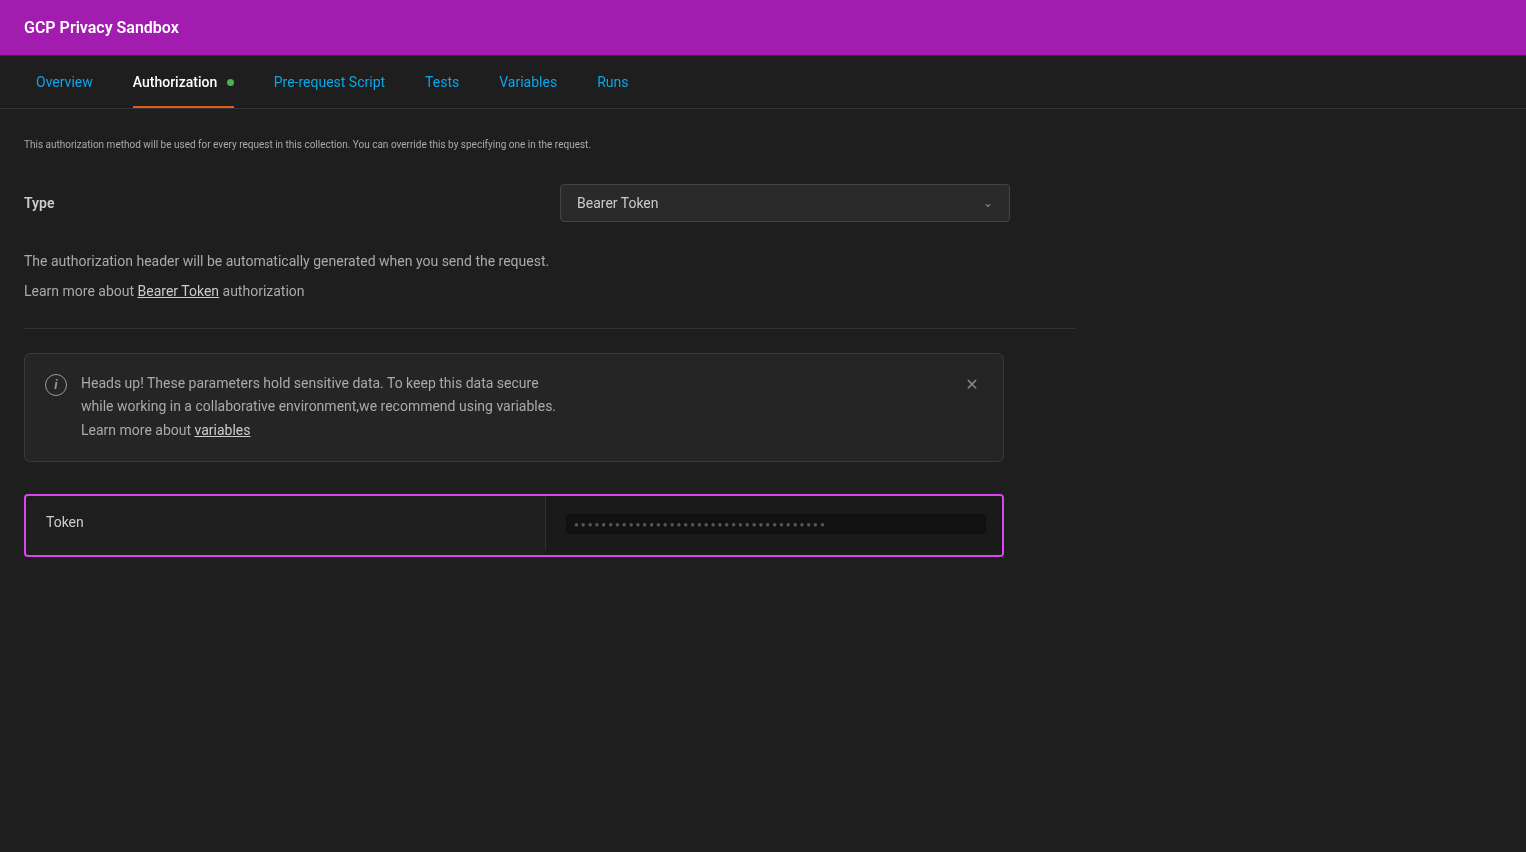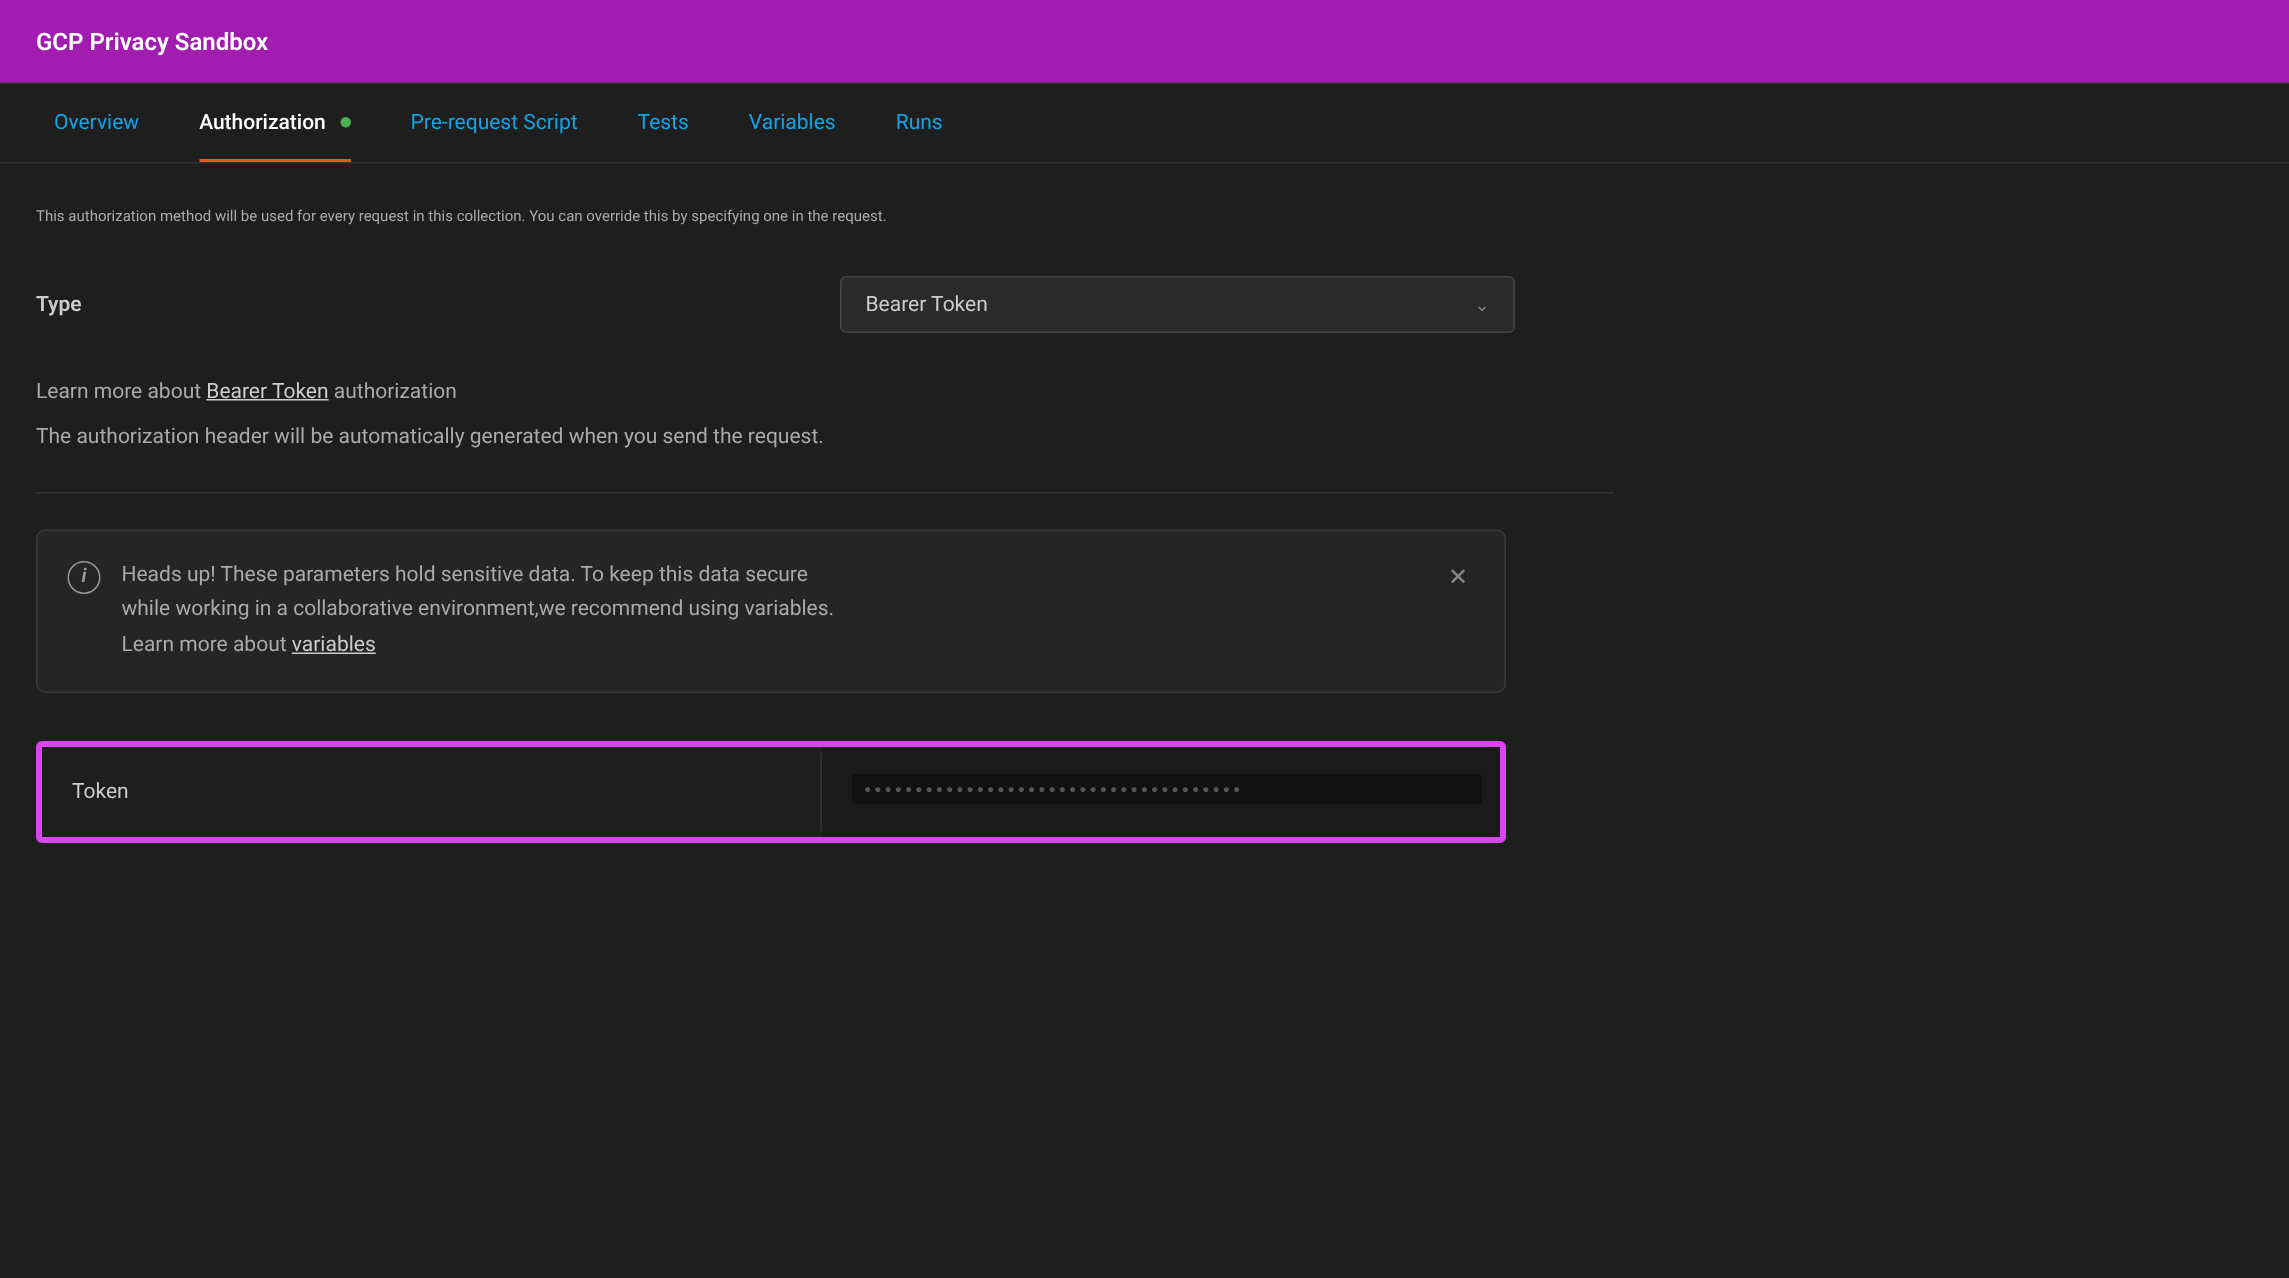--- a/index.html
+++ b/index.html
@@ -190,22 +190,22 @@
       justify-content: center;
       color: #888;
       cursor: pointer;
       font-size: 16px;
       flex-shrink: 0;
       margin-top: 2px;
     }
 
     .token-row {
       display: flex;
-      align-items: center;
-      border: 4px solid #d946ef;
+      align-items: flex-start;
+      border: 2px solid #d946ef;
       border-radius: 4px;
       background-color: #1e1e1e;
       padding: 0;
       max-width: 980px;
       overflow: hidden;
     }
 
     .token-label {
       font-size: 14px;
       color: #cccccc;
@@ -277,24 +277,24 @@
   <p class="description-text">This authorization method will be used for every request in this collection. You can override this by specifying one in the request.</p>
 
   <div class="type-row">
     <div class="type-label">Type</div>
     <div class="type-select">
       <span>Bearer Token</span>
       <span class="chevron">⌄</span>
     </div>
   </div>
 
+  <p class="helper-text">The authorization header will be automatically generated when you send the request.</p>
   <p class="helper-text">
     <span>Learn more about </span><a>Bearer Token</a><span> authorization</span>
   </p>
-  <p class="helper-text">The authorization header will be automatically generated when you send the request.</p>
 
   <hr class="divider">
 
   <div class="info-banner">
     <div class="info-icon">i</div>
     <div class="info-banner-text">
       <span>Heads up! These parameters hold sensitive data. To keep this data secure</span><br>
       <span>while working in a collaborative environment,we recommend using variables.</span><br>
       <span>Learn more about </span><a>variables</a>
     </div>

